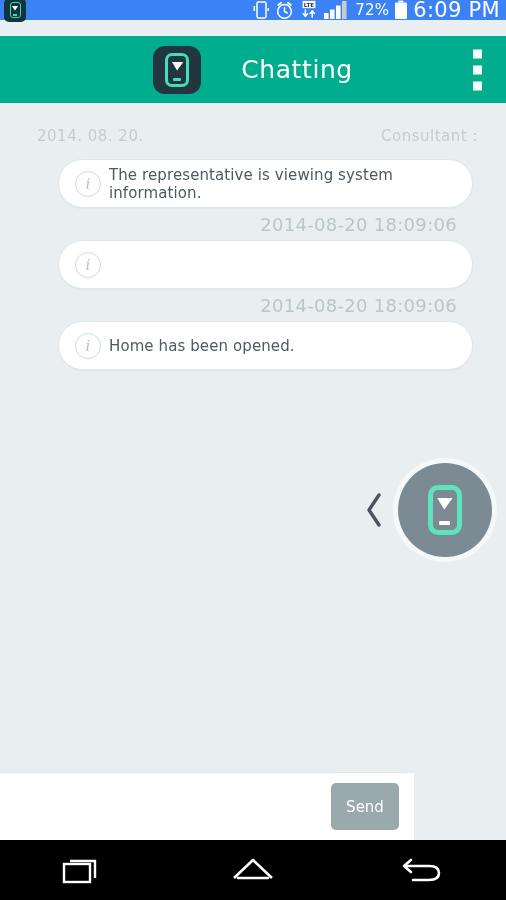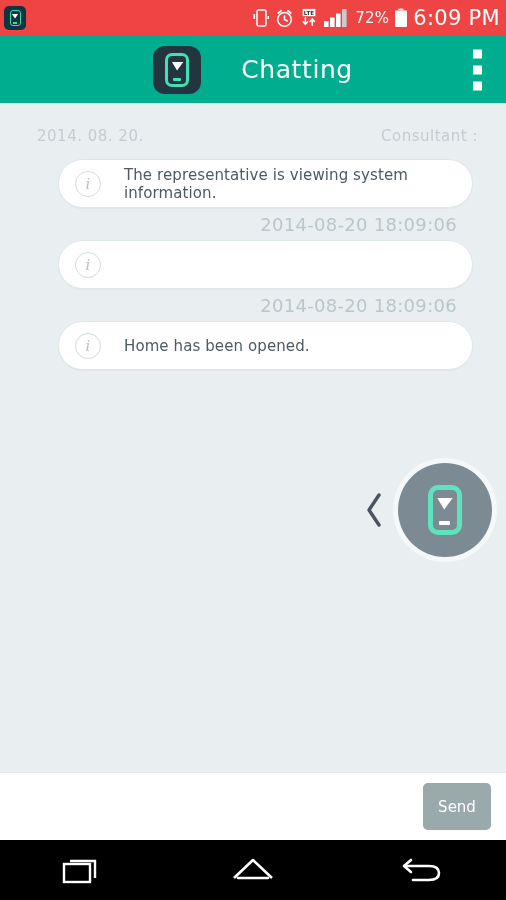--- a/index.html
+++ b/index.html
@@ -6,22 +6,22 @@
   html, body {
     width:506px; height:900px;
     font-family:"DejaVu Sans", sans-serif;
     overflow:hidden;
     background:#e9eff0;
   }
   #app { position:relative; width:506px; height:900px; }
 
   
   .statusbar {
-    position:absolute; left:0; top:0; width:506px; height:36px;
-    background:#ef4444;
+    position:absolute; left:0; top:0; width:506px; height:20px;
+    background:#3b82f6;
     display:flex; align-items:center;
     padding:0 6px 0 4px;
   }
   .sb-left { display:flex; align-items:center; gap:4px; }
   .sb-right { display:flex; align-items:center; gap:5px; margin-left:auto; }
   .sb-text {
     color:#ffffff; font-size:15px; letter-spacing:.2px;
     font-family:"DejaVu Sans", sans-serif;
   }
   .sb-time { color:#ffffff; font-size:21px; letter-spacing:.3px; }
@@ -103,21 +103,21 @@
     box-shadow:0 1px 1px rgba(0,0,0,.03);
   }
   .info-icon {
     flex:0 0 auto; width:26px; height:26px; border-radius:50%;
     border:1.5px solid #d2dadd;
     display:flex; align-items:center; justify-content:center;
     color:#b9c3c7; font-size:15px; font-style:italic;
     font-family:"DejaVu Serif", serif;
   }
   .bubble-text {
-    margin-left:23px; color:#4d5a60; font-size:15px; letter-spacing:.1px;
+    margin-left:8px; color:#4d5a60; font-size:15px; letter-spacing:.1px;
   }
   .stamp {
     text-align:right; color:#b9c6ca; font-size:18px;
     padding:6px 33px 0 0; letter-spacing:.3px;
   }
 
   
   .fab-wrap {
     position:absolute; left:0; top:462px; width:506px; height:95px;
     display:flex; align-items:center; justify-content:flex-end;
@@ -140,21 +140,21 @@
     width:16px; height:12px; background:#ffffff;
     clip-path:polygon(0 0,100% 0,45% 100%);
   }
   .fab .ph3::after {
     content:""; position:absolute; left:6px; bottom:5px;
     width:11px; height:4px; background:#ffffff; border-radius:1px;
   }
 
   
   .inputbar {
-    position:absolute; left:0; top:772px; width:506px; height:68px;
+    position:absolute; left:0; top:772px; width:414px; height:68px;
     background:#ffffff;
     display:flex; align-items:center;
     padding:0 15px 0 18px; gap:10px;
     border-top:1px solid #e4eaeb;
   }
   .msg-input {
     flex:1; height:44px; border:none; outline:none; background:transparent;
     font-size:15px; color:#4d5a60;
     font-family:"DejaVu Sans", sans-serif;
   }

